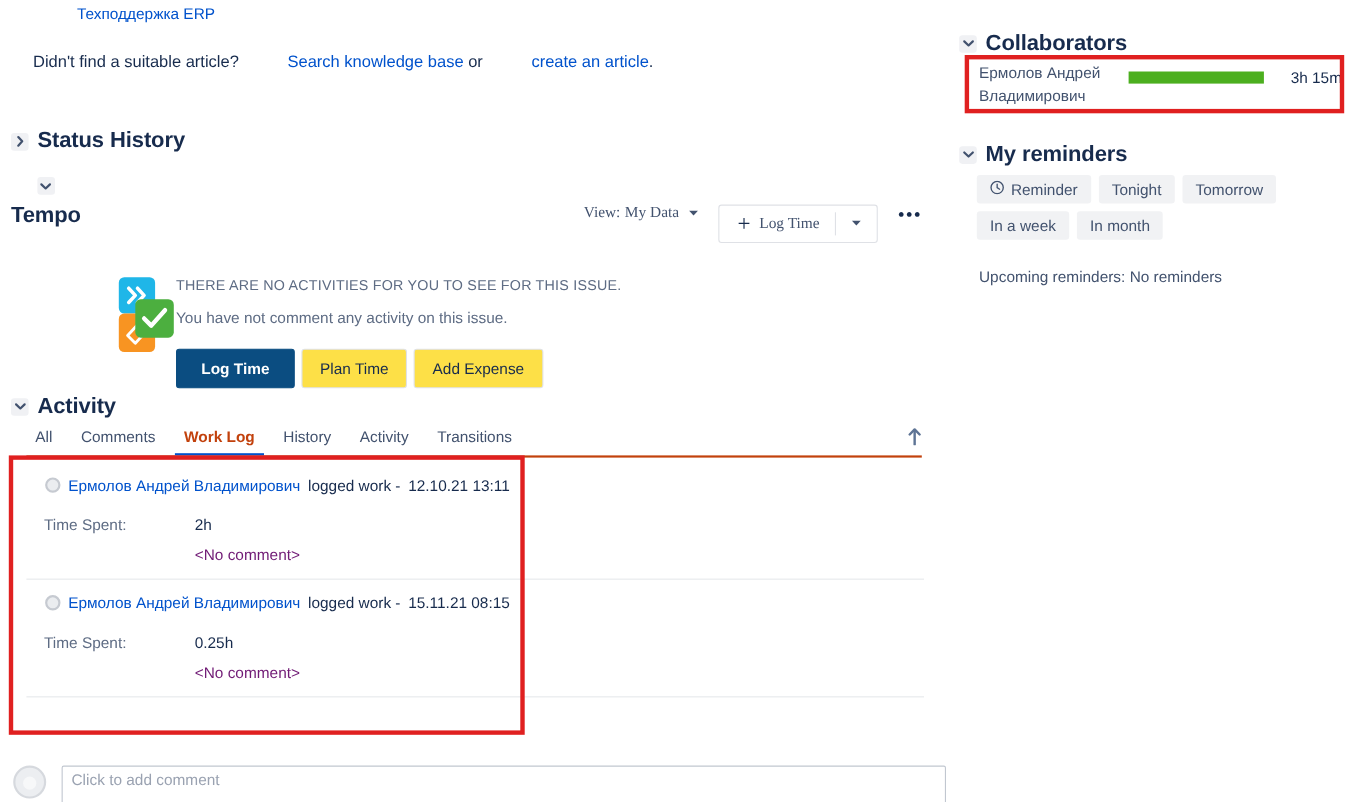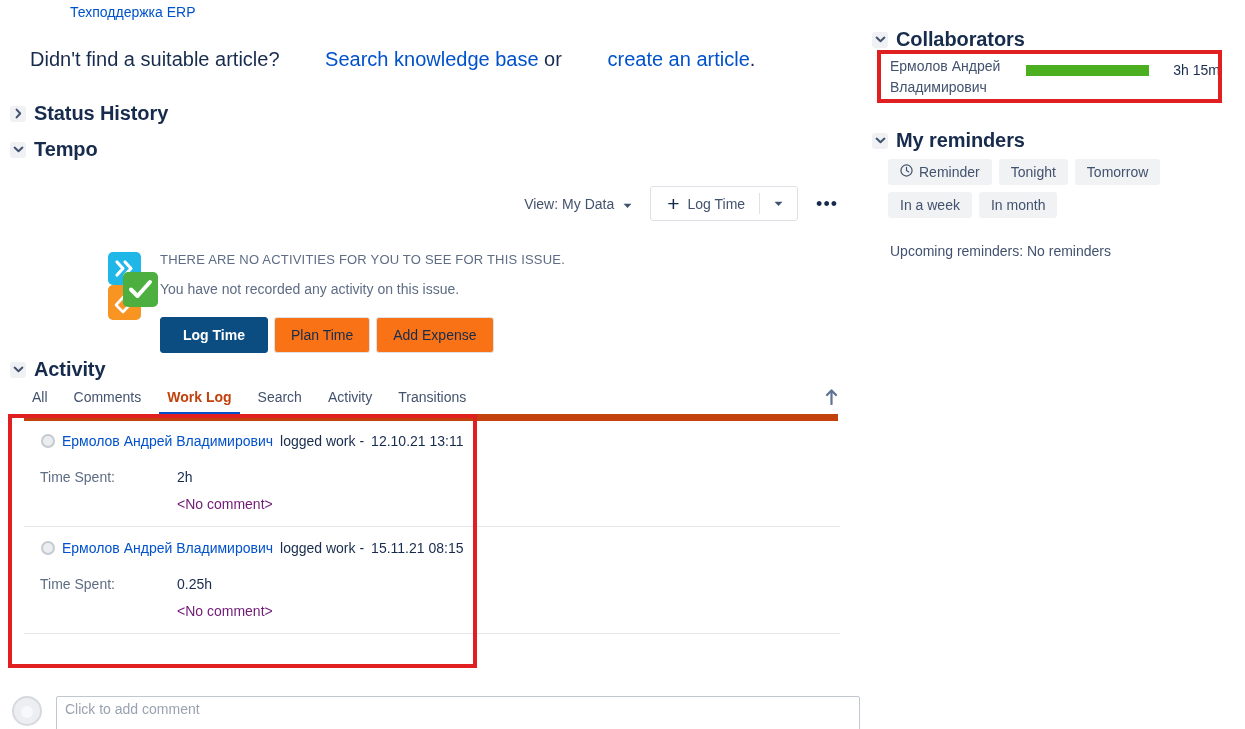--- a/index.html
+++ b/index.html
@@ -57,42 +57,42 @@
   }
 
   #kb-link {
     position: absolute;
     left: 30px; top: 4px;
     font-size: 14px;
   }
   #kb-prompt {
     position: absolute;
     left: 30px; top: 48px;
-    font-size: 20px;
+    font-size: 15px;
     color: #172b4d;
     white-space: nowrap;
   }
 
   #status-history {
     position: absolute;
-    left: 10px; top: 102px; text-align: right;
+    left: 10px; top: 117px; text-align: right;
   }
 
   #tempo-head {
     position: absolute;
-    left: 10px; top: 138px;
+    left: 10px; top: 161px; flex-direction: column;
   }
 
   
   #tempo-toolbar {
     position: absolute;
     right: 24px; top: 186px;
     display: flex;
-    align-items: center;
     gap: 0;
+    font-family: Liberation Serif, serif;
   }
   .view-label {
     color: #42526e;
     font-size: 14px;
     margin-right: 4px;
   }
   .view-value {
     color: #42526e;
     font-size: 14px;
   }
@@ -183,21 +183,21 @@
     font-size: 14px;
     color: #5e6c84;
     margin: 0 0 20px 0;
   }
   .tempo-btn-row { display: flex; gap: 6px; }
   .t-btn {
     height: 36px;
     padding: 12px 16px;
     border: 1px solid #dfe1e6;
     border-radius: 3px;
-    background: #f97316;
+    background: #fde047;
     color: #172b4d;
     font-size: 14px;
     font-family: "Liberation Sans", sans-serif;
     cursor: pointer;
     display: inline-flex;
     align-items: center;
   }
   .t-btn.primary {
     background: #0b4d81;
     border-color: #0b4d81;
@@ -210,21 +210,21 @@
   #activity-head {
     position: absolute;
     left: 10px; top: 358px;
   }
   #activity-tabs {
     position: absolute;
     left: 24px; top: 386px;
     right: 24px;
     display: flex;
     align-items: flex-end;
-    border-bottom: 7px solid #c2410c;
+    border-bottom: 2px solid #c2410c;
     padding-bottom: 0;
     height: 28px;
     justify-content: flex-end;
   }
   .a-tab {
     font-size: 14px;
     color: #42526e;
     padding: 0 8px 7px 8px;
     margin-right: 10px;
     cursor: pointer;
@@ -469,21 +469,21 @@
           </svg>
       </span>
       <span class="sq sq-green">
         <svg width="35" height="35" viewBox="0 0 35 35">
             <path d="M8 17.5 L14.5 24 L27 10" fill="none" stroke="#fff" stroke-width="4" stroke-linecap="round" stroke-linejoin="round"></path>
           </svg>
       </span>
     </div>
     <div class="tempo-empty-text">
       <p class="ttl">THERE ARE NO ACTIVITIES FOR YOU TO SEE FOR THIS ISSUE.</p>
-      <p class="sub">You have not recorded any activity on this issue.</p>
+      <p class="sub">You have not comment any activity on this issue.</p>
       <div class="tempo-btn-row">
         <button class="t-btn primary">Log Time</button>
         <button class="t-btn">Plan Time</button>
         <button class="t-btn">Add Expense</button>
       </div>
     </div>
   </div>
 
   <div id="activity-head" class="section-head">
     <span class="twisty">
@@ -491,21 +491,21 @@
           <path d="M1.6 3.6 L5.5 7.3 L9.4 3.6" fill="none" stroke="#42526e" stroke-width="2" stroke-linecap="round" stroke-linejoin="round"></path>
         </svg>
     </span>
     <span class="section-title">Activity</span>
   </div>
 
   <div id="activity-tabs">
     <div class="a-tab">All</div>
     <div class="a-tab">Comments</div>
     <div class="a-tab active">Work Log</div>
-    <div class="a-tab">Search</div>
+    <div class="a-tab">History</div>
     <div class="a-tab">Activity</div>
     <div class="a-tab">Transitions</div>
     <span id="sort-arrow">
       <svg width="13" height="16" viewBox="0 0 13 16">
           <path d="M6.5 15 L6.5 2" stroke="#5e7495" stroke-width="2.2" stroke-linecap="round"></path>
           <path d="M2 6 L6.5 1.4 L11 6" fill="none" stroke="#5e7495" stroke-width="2.2" stroke-linecap="round" stroke-linejoin="round"></path>
         </svg>
     </span>
   </div>
 

